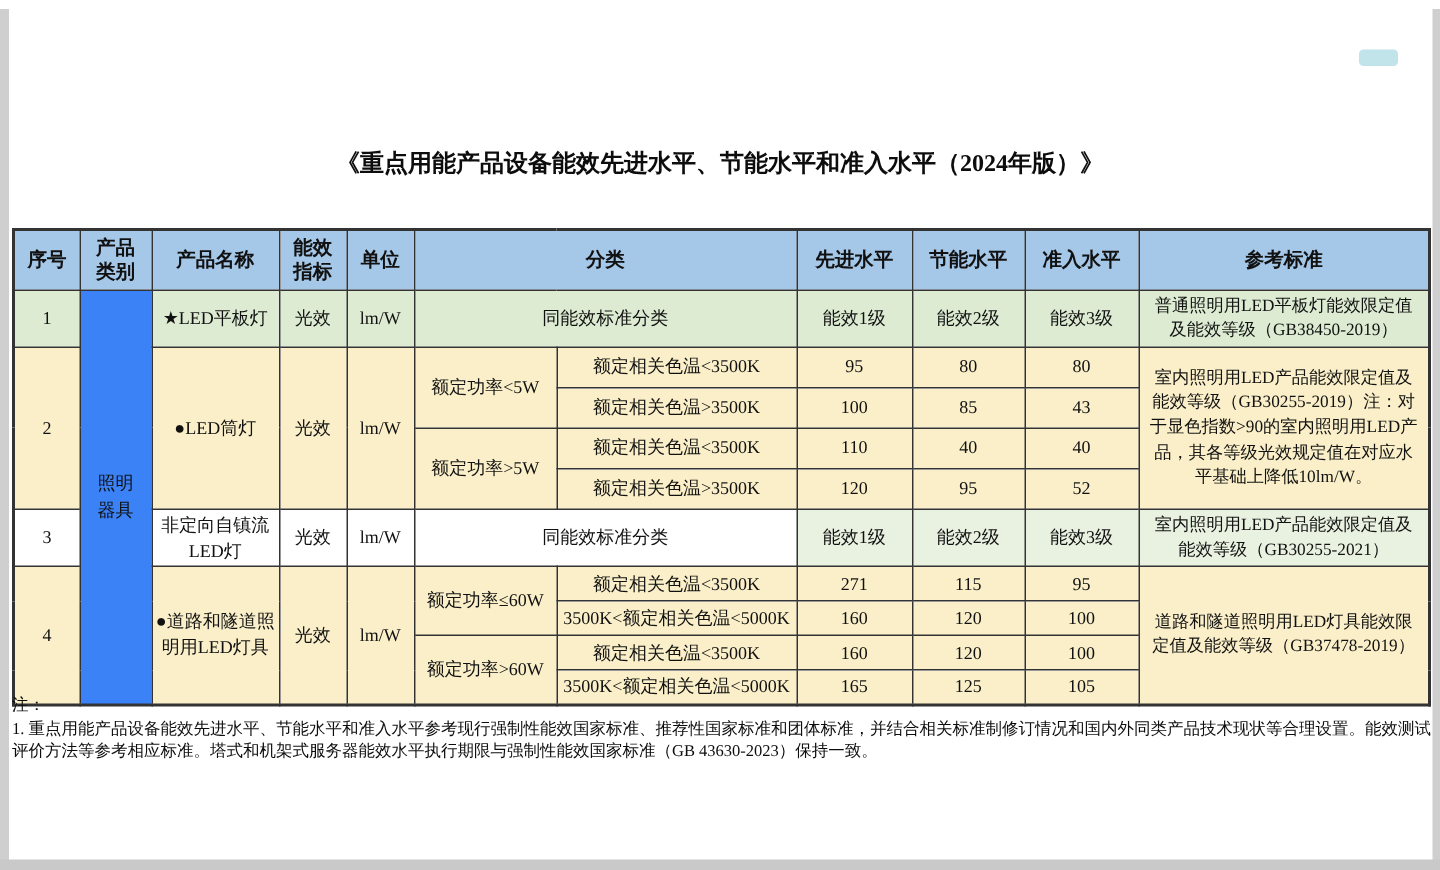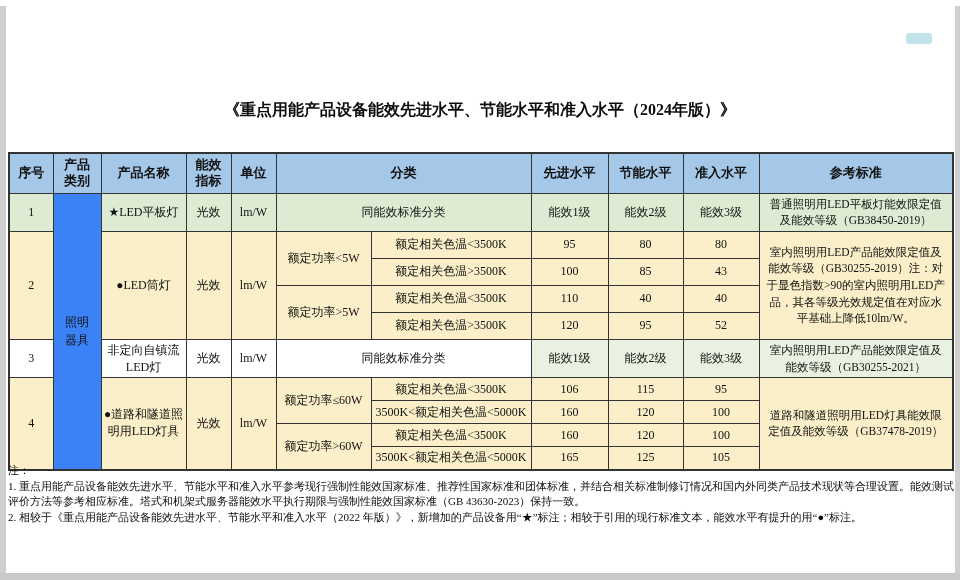--- a/index.html
+++ b/index.html
@@ -129,21 +129,21 @@
     <td class="bg-green2 ref">室内照明用LED产品能效限定值及能效等级（GB30255-2021）</td>
   </tr>
 
   <tr class="h-r4">
     <td class="bg-cream" rowspan="4">4</td>
     <td class="bg-cream" rowspan="4">●道路和隧道照明用LED灯具</td>
     <td class="bg-cream" rowspan="4">光效</td>
     <td class="bg-cream" rowspan="4">lm/W</td>
     <td class="bg-cream" rowspan="2">额定功率≤60W</td>
     <td class="bg-cream">额定相关色温&lt;3500K</td>
-    <td class="bg-cream">106</td>
+    <td class="bg-cream">271</td>
     <td class="bg-cream">115</td>
     <td class="bg-cream">95</td>
     <td class="bg-cream ref" rowspan="4">道路和隧道照明用LED灯具能效限定值及能效等级（GB37478-2019）</td>
   </tr>
   <tr class="h-r4">
     <td class="bg-cream">3500K&lt;额定相关色温&lt;5000K</td>
     <td class="bg-cream">160</td>
     <td class="bg-cream">120</td>
     <td class="bg-cream">100</td>
   </tr>
@@ -159,14 +159,13 @@
     <td class="bg-cream">165</td>
     <td class="bg-cream">125</td>
     <td class="bg-cream">105</td>
   </tr>
 </tbody>
   </table>
 
 <div class="notes">
   <p>注：</p>
   <p>1. 重点用能产品设备能效先进水平、节能水平和准入水平参考现行强制性能效国家标准、推荐性国家标准和团体标准，并结合相关标准制修订情况和国内外同类产品技术现状等合理设置。能效测试评价方法等参考相应标准。塔式和机架式服务器能效水平执行期限与强制性能效国家标准（GB 43630-2023）保持一致。</p>
-  <p>2. 相较于《重点用能产品设备能效先进水平、节能水平和准入水平（2022 年版）》，新增加的产品设备用“★”标注；相较于引用的现行标准文本，能效水平有提升的用“●”标注。</p>
 </div>
 
 </body></html>

